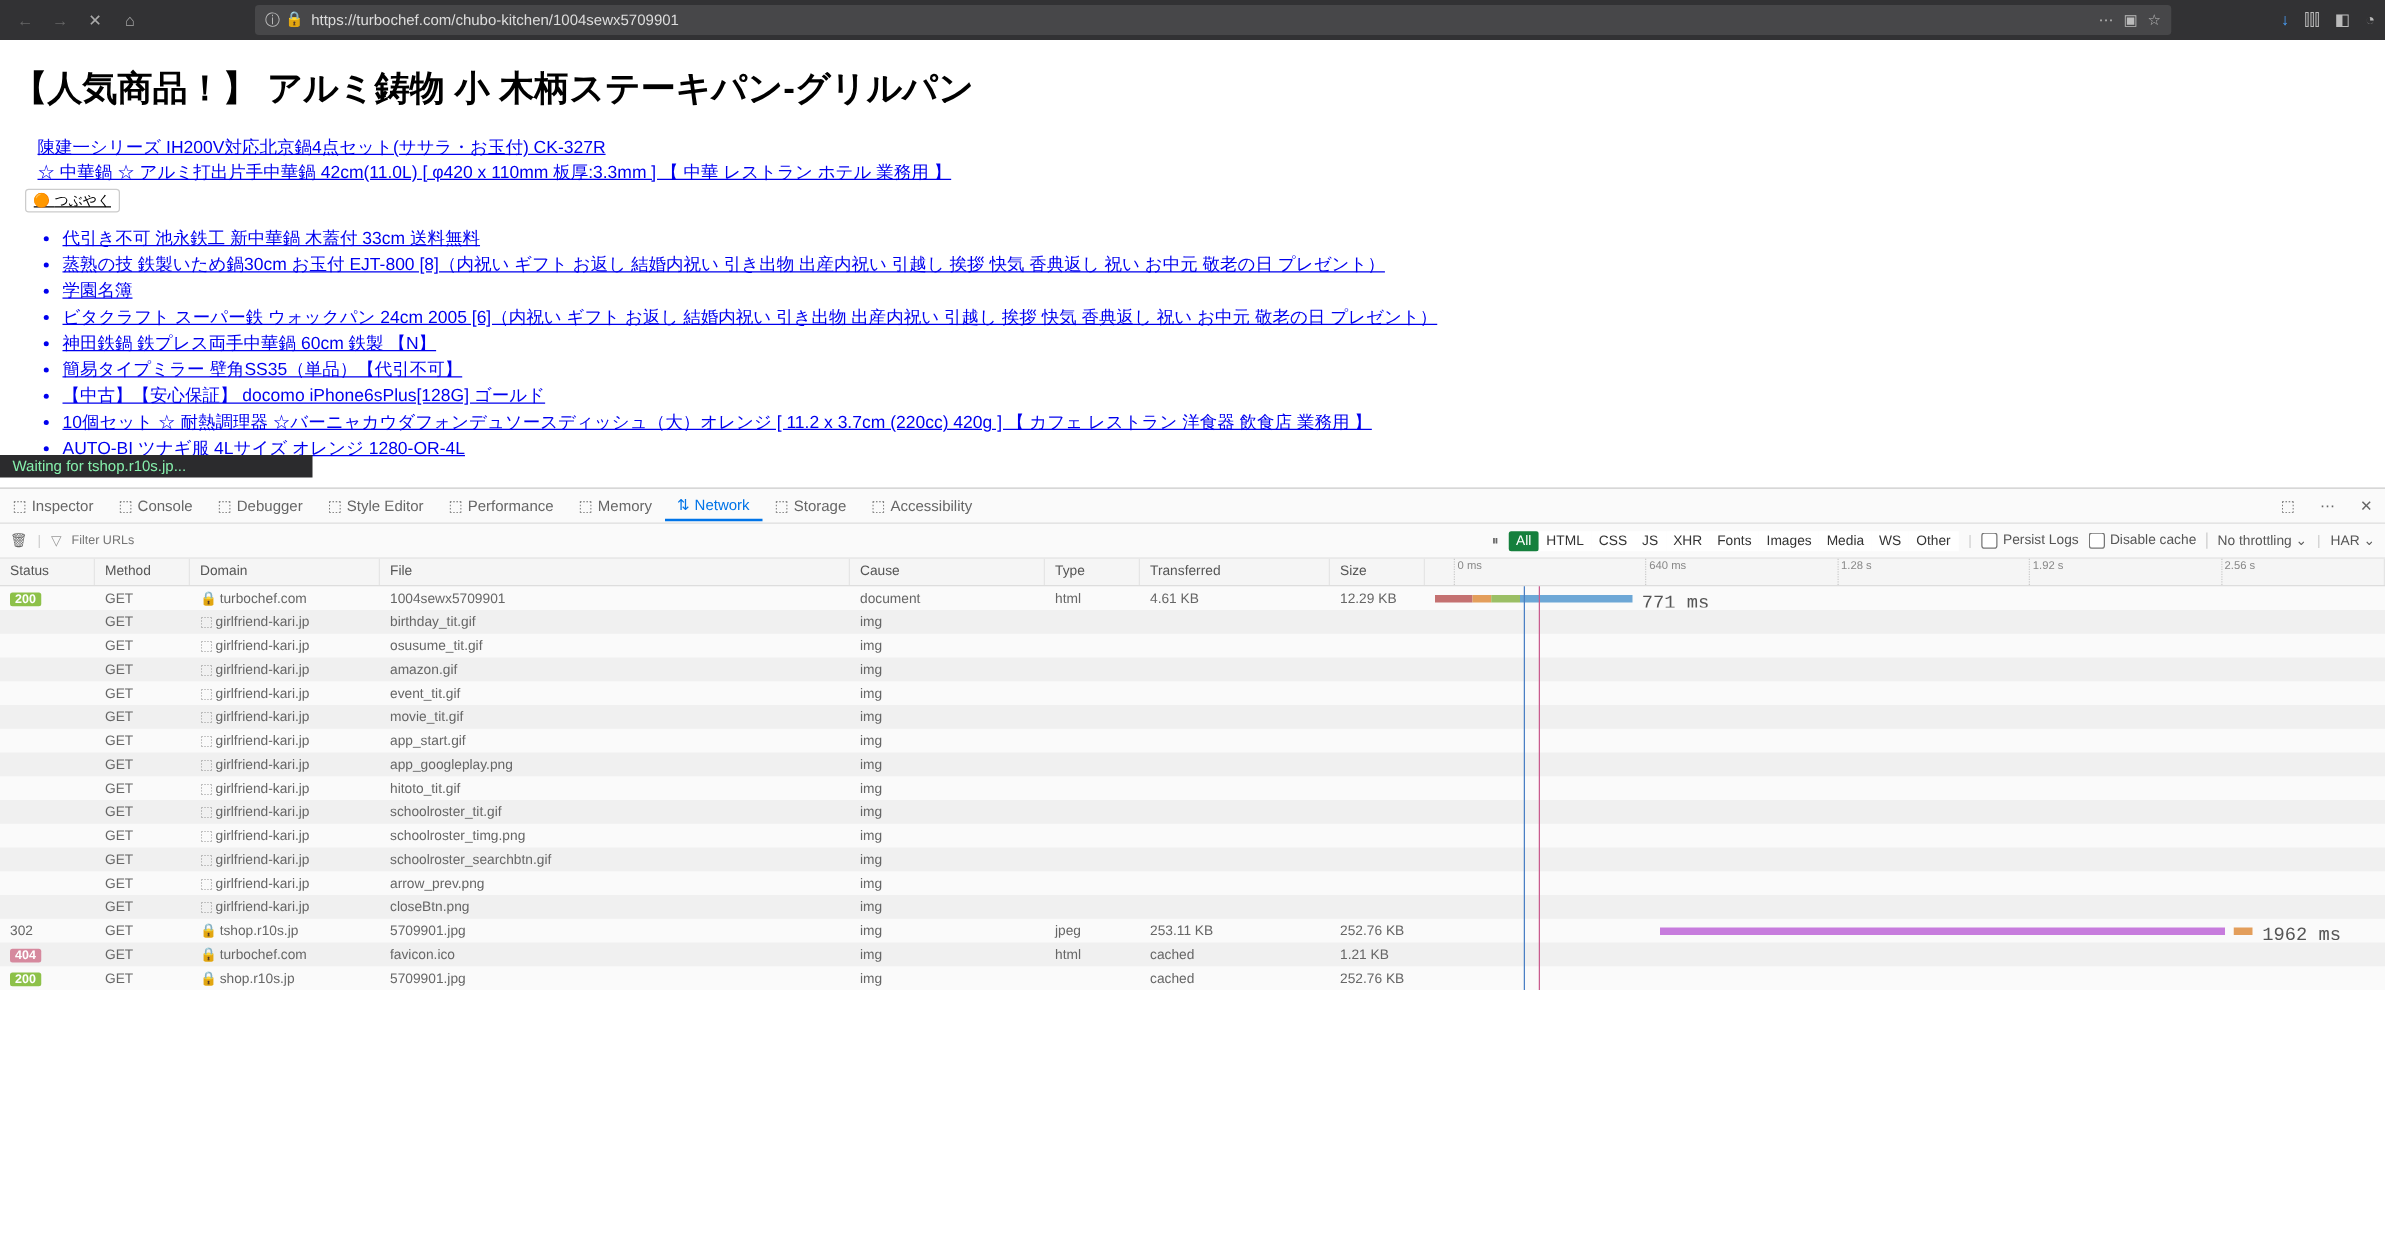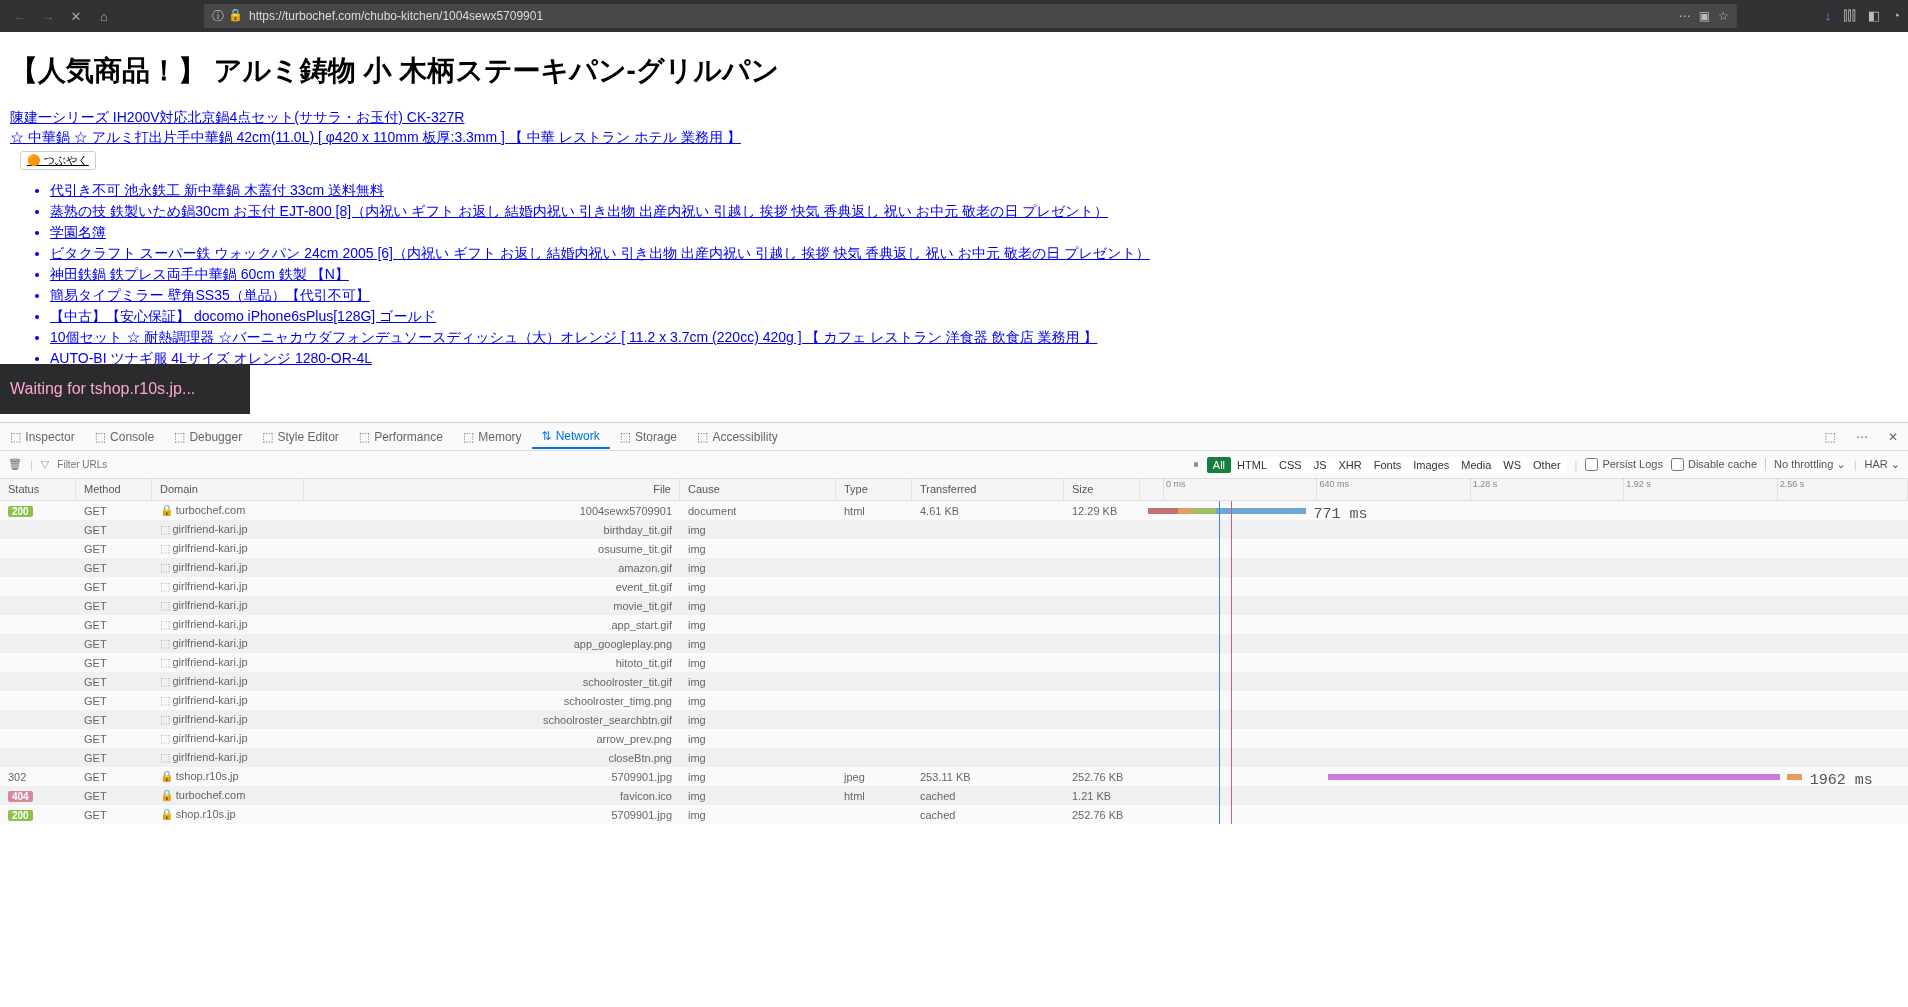--- a/index.html
+++ b/index.html
@@ -11,26 +11,26 @@
 .nav-btn { width: 24px; height: 24px; display: flex; align-items: center; justify-content: center; color: #aaa; cursor: pointer; }
 .nav-btn.disabled { color: #666; }
 .url-bar { flex: 1; background: #474749; border-radius: 3px; height: 24px; display: flex; align-items: center; padding: 0 8px; margin: 0 80px; color: #ddd; font-size: 12px; gap: 6px; }
 .url-icons { display: flex; gap: 4px; color: #bbb; }
 .url-end { margin-left: auto; display: flex; gap: 8px; color: #bbb; }
 .browser-right { display: flex; gap: 12px; color: #bbb; margin-left: auto; }
 
 
 .page-content { background: #fff; padding: 20px 10px; height: 340px; overflow: hidden; }
 .page-title { font-size: 28px; font-weight: bold; margin-bottom: 18px; }
-.page-links a { color: #0000EE; text-decoration: underline; font-size: 14px; display: block; line-height: 1.4; }
+.page-links a { color: #0000EE; text-decoration: underline; font-size: 14px; display: block; line-height: 1.4; margin-left: 20px; }
 .tweet-btn { display: inline-block; background: #fff; border: 1px solid #ccc; border-radius: 3px; padding: 1px 6px; font-size: 11px; margin: 4px 0 10px 10px; text-decoration: underline; }
 .bullet-list { margin-left: 40px; }
 .bullet-list li { list-style: disc; color: #0000EE; font-size: 14px; line-height: 1.5; }
 .bullet-list li a { color: #0000EE; text-decoration: underline; }
-.status-msg { position: relative; top: -8px; background: #2b2b2d; color: #f9a8d4; padding: 16px 10px; font-size: 16px; display: inline-block; width: 250px; }
+.status-msg { position: relative; top: -8px; background: #2b2b2d; color: #86efac; padding: 2px 10px; font-size: 12px; display: inline-block; width: 250px; }
 
 
 .devtools { border-top: 1px solid #ccc; background: #fafafa; }
 .dt-tabs { display: flex; align-items: center; height: 28px; border-bottom: 1px solid #ddd; font-size: 12px; }
 .dt-tab { padding: 4px 10px; color: #666; display: flex; align-items: center; gap: 4px; cursor: pointer; }
 .dt-tab.active { color: #0074e8; border-bottom: 2px solid #0074e8; }
 .dt-tab-spacer { flex: 1; }
 
 .dt-toolbar { display: flex; align-items: center; height: 28px; border-bottom: 1px solid #ddd; padding: 0 8px; font-size: 11px; gap: 8px; }
 .dt-trash { color: #666; cursor: pointer; }
@@ -41,21 +41,21 @@
 .filter-pill.active { background: #15803d; color: #fff; border-radius: 2px; }
 .dt-check { display: flex; align-items: flex-start; gap: 4px; color: #555; }
 .dt-check input { accent-color: #444; }
 .dt-throttle { color: #555; border-left: 1px solid #ccc; padding-left: 8px; }
 
 .net-header { display: flex; height: 22px; border-bottom: 1px solid #ddd; font-size: 11px; color: #555; background: #f5f5f5; }
 .net-header > div { padding: 4px 8px; border-right: 1px solid #e5e5e5; }
 .col-status { width: 76px; }
 .col-method { width: 76px; }
 .col-domain { width: 152px; }
-.col-file { width: 376px; text-align: right; }
+.col-file { width: 376px; }
 .col-cause { width: 156px; }
 .col-type { width: 76px; }
 .col-transferred { width: 152px; }
 .col-size { width: 76px; }
 .col-waterfall { flex: 1; position: relative; }
 
 .net-body { font-size: 11px; }
 .net-row { display: flex; height: 19px; align-items: center; }
 .net-row:nth-child(even) { background: #f0f0f0; }
 .net-row > div { padding: 2px 8px; overflow: hidden; white-space: nowrap; text-overflow: ellipsis; color: #666; }

